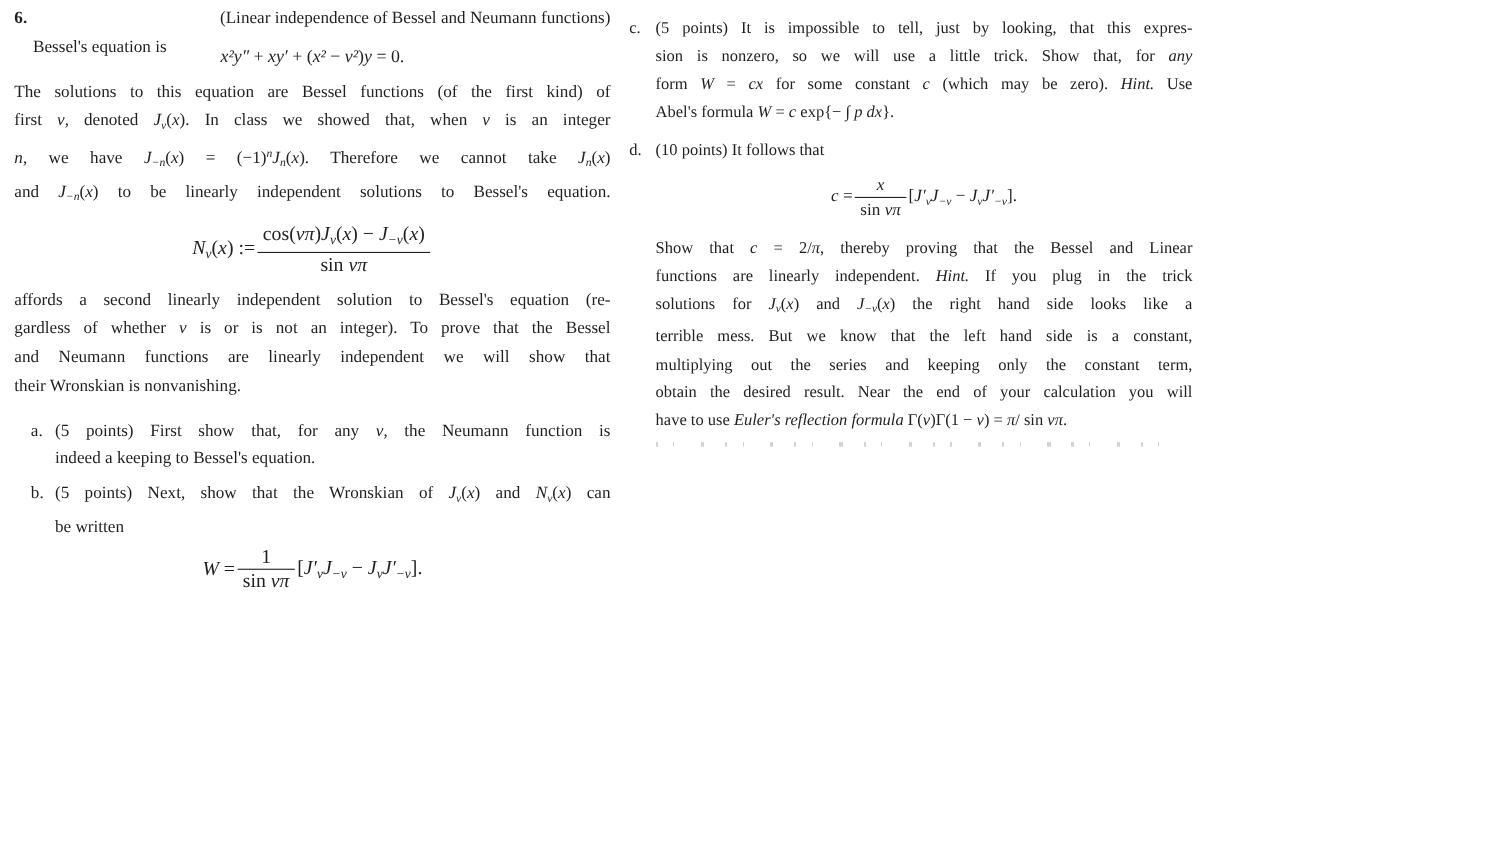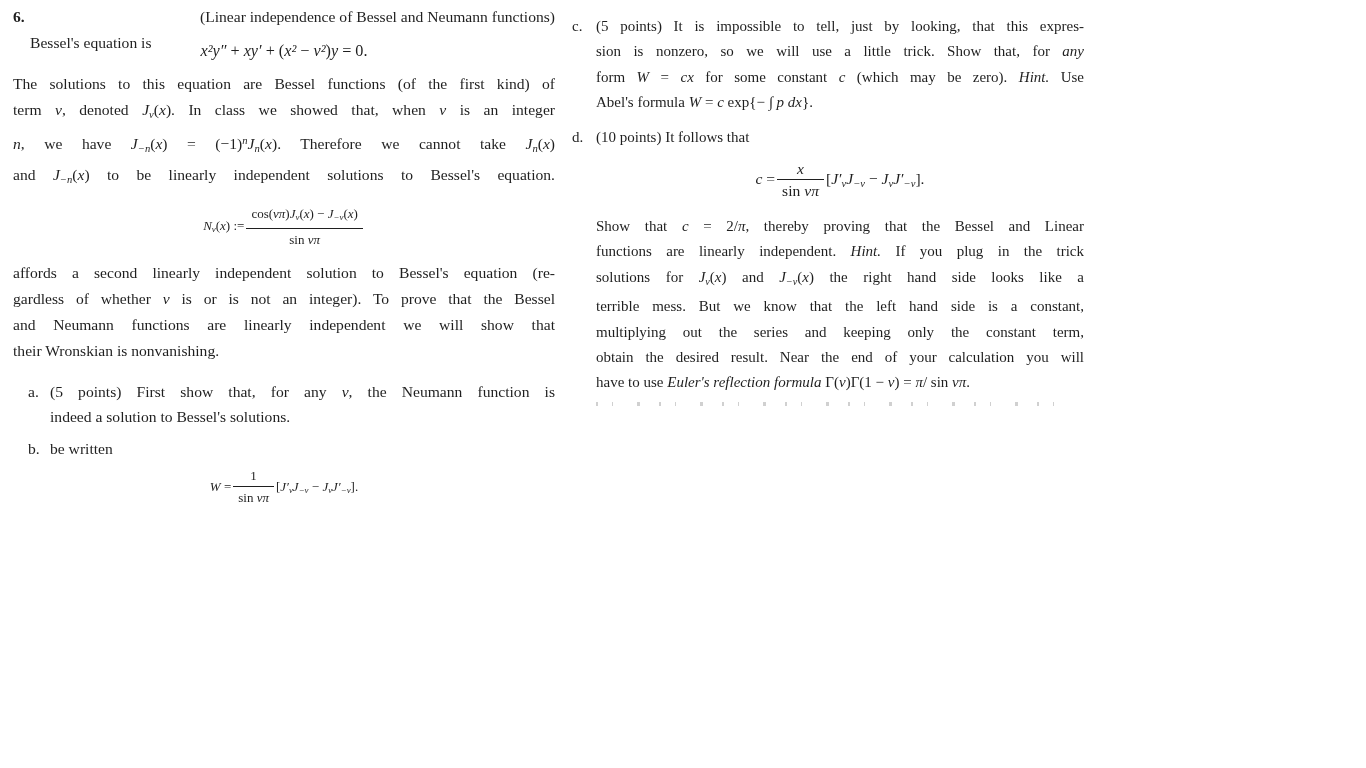--- a/index.html
+++ b/index.html
@@ -23,21 +23,21 @@
   .ln{line-height:25.8px;white-space:nowrap;text-align:justify;text-align-last:justify;}
   .col-right .ln{line-height:25.4px;}
   .ln.last{text-align:center;text-align-last:left;}
 
   .item{position:relative;margin-top:0;}
   .col-left .item{padding-left:37px;}
   .col-left .item .marker{position:absolute;left:15px;top:0;line-height:25.8px;}
   .col-right .item{padding-left:26px;}
   .col-right .item .marker{position:absolute;left:2px;top:0;line-height:25.4px;}
 
-  .disp{display:flex;justify-content:center;align-items:center;font-size:13px;}
+  .disp{display:flex;justify-content:center;align-items:center;font-size:18px;}
   .col-right .disp{font-size:15.6px;}
   .frac{display:inline-flex;flex-direction:column;align-items:center;margin:0 2px;vertical-align:middle;}
   .frac .num{line-height:21px;padding:0 5px;}
   .frac .den{line-height:21px;padding:0 5px;align-self:stretch;text-align:center;border-top:1.2px solid #1f1f1f;}
 
   .it{font-style:italic;}
   .sb{font-style:italic;font-size:0.68em;vertical-align:-0.28em;}
   .sp{font-style:italic;font-size:0.68em;vertical-align:0.5em;}
 
   .sp-a{margin-top:15px;}
@@ -60,21 +60,21 @@
     <span class="title">(Linear independence of Bessel and Neumann functions)</span>
   </div>
 
   <div class="bessel">
     <span class="lbl">Bessel's equation is</span>
     <div class="eqline"><span class="it">x²</span><span class="it">y″</span><span> + </span><span class="it">xy′</span><span> + (</span><span class="it">x²</span><span> − </span><span class="it">ν²</span><span>)</span><span class="it">y</span><span> = 0.</span></div>
   </div>
 
   <div>
     <div class="ln"><span>The solutions to this equation are Bessel functions (of the first kind) of</span></div>
-    <div class="ln"><span>term </span><span class="it">ν</span><span>, denoted </span><span class="it">J</span><span class="sb">ν</span><span>(</span><span class="it">x</span><span>). In class we showed that, when </span><span class="it">ν</span><span> is an integer</span></div>
+    <div class="ln"><span>first </span><span class="it">ν</span><span>, denoted </span><span class="it">J</span><span class="sb">ν</span><span>(</span><span class="it">x</span><span>). In class we showed that, when </span><span class="it">ν</span><span> is an integer</span></div>
     <div class="ln"><span class="it">n</span><span>, we have </span><span class="it">J</span><span class="sb">−n</span><span>(</span><span class="it">x</span><span>) = (−1)</span><span class="sp">n</span><span class="it">J</span><span class="sb">n</span><span>(</span><span class="it">x</span><span>). Therefore we cannot take </span><span class="it">J</span><span class="sb">n</span><span>(</span><span class="it">x</span><span>)</span></div>
     <div class="ln"><span>and </span><span class="it">J</span><span class="sb">−n</span><span>(</span><span class="it">x</span><span>) to be linearly independent solutions to Bessel's equation.</span></div>
   </div>
 
   <div class="disp disp-neumann">
     <span><span class="it">N</span><span class="sb">ν</span><span>(</span><span class="it">x</span><span>) := </span></span>
     <span class="frac">
       <span class="num"><span>cos(</span><span class="it">νπ</span><span>)</span><span class="it">J</span><span class="sb">ν</span><span>(</span><span class="it">x</span><span>) − </span><span class="it">J</span><span class="sb">−ν</span><span>(</span><span class="it">x</span><span>)</span></span>
       <span class="den"><span>sin </span><span class="it">νπ</span></span>
     </span>
@@ -83,25 +83,26 @@
   <div>
     <div class="ln"><span>affords a second linearly independent solution to Bessel's equation (re-</span></div>
     <div class="ln"><span>gardless of whether </span><span class="it">ν</span><span> is or is not an integer). To prove that the Bessel</span></div>
     <div class="ln"><span>and Neumann functions are linearly independent we will show that</span></div>
     <div class="ln last"><span>their Wronskian is nonvanishing.</span></div>
   </div>
 
   <div class="item sp-a">
     <span class="marker">a.</span>
     <div class="ln"><span>(5 points) First show that, for any </span><span class="it">ν</span><span>, the Neumann function is</span></div>
-    <div class="ln last"><span>indeed a solution to Bessel's solutions.</span></div>
+    <div class="ln last"><span>indeed a keeping to Bessel's equation.</span></div>
   </div>
 
   <div class="item sp-b">
     <span class="marker">b.</span>
+    <div class="ln"><span>(5 points) Next, show that the Wronskian of </span><span class="it">J</span><span class="sb">ν</span><span>(</span><span class="it">x</span><span>) and </span><span class="it">N</span><span class="sb">ν</span><span>(</span><span class="it">x</span><span>) can</span></div>
     <div class="ln last"><span>be written</span></div>
   </div>
 
   <div class="disp disp-w">
     <span><span class="it">W</span><span> = </span></span>
     <span class="frac">
       <span class="num"><span>1</span></span>
       <span class="den"><span>sin </span><span class="it">νπ</span></span>
     </span>
     <span><span>[</span><span class="it">J′</span><span class="sb">ν</span><span class="it">J</span><span class="sb">−ν</span><span> − </span><span class="it">J</span><span class="sb">ν</span><span class="it">J′</span><span class="sb">−ν</span><span>].</span></span>

